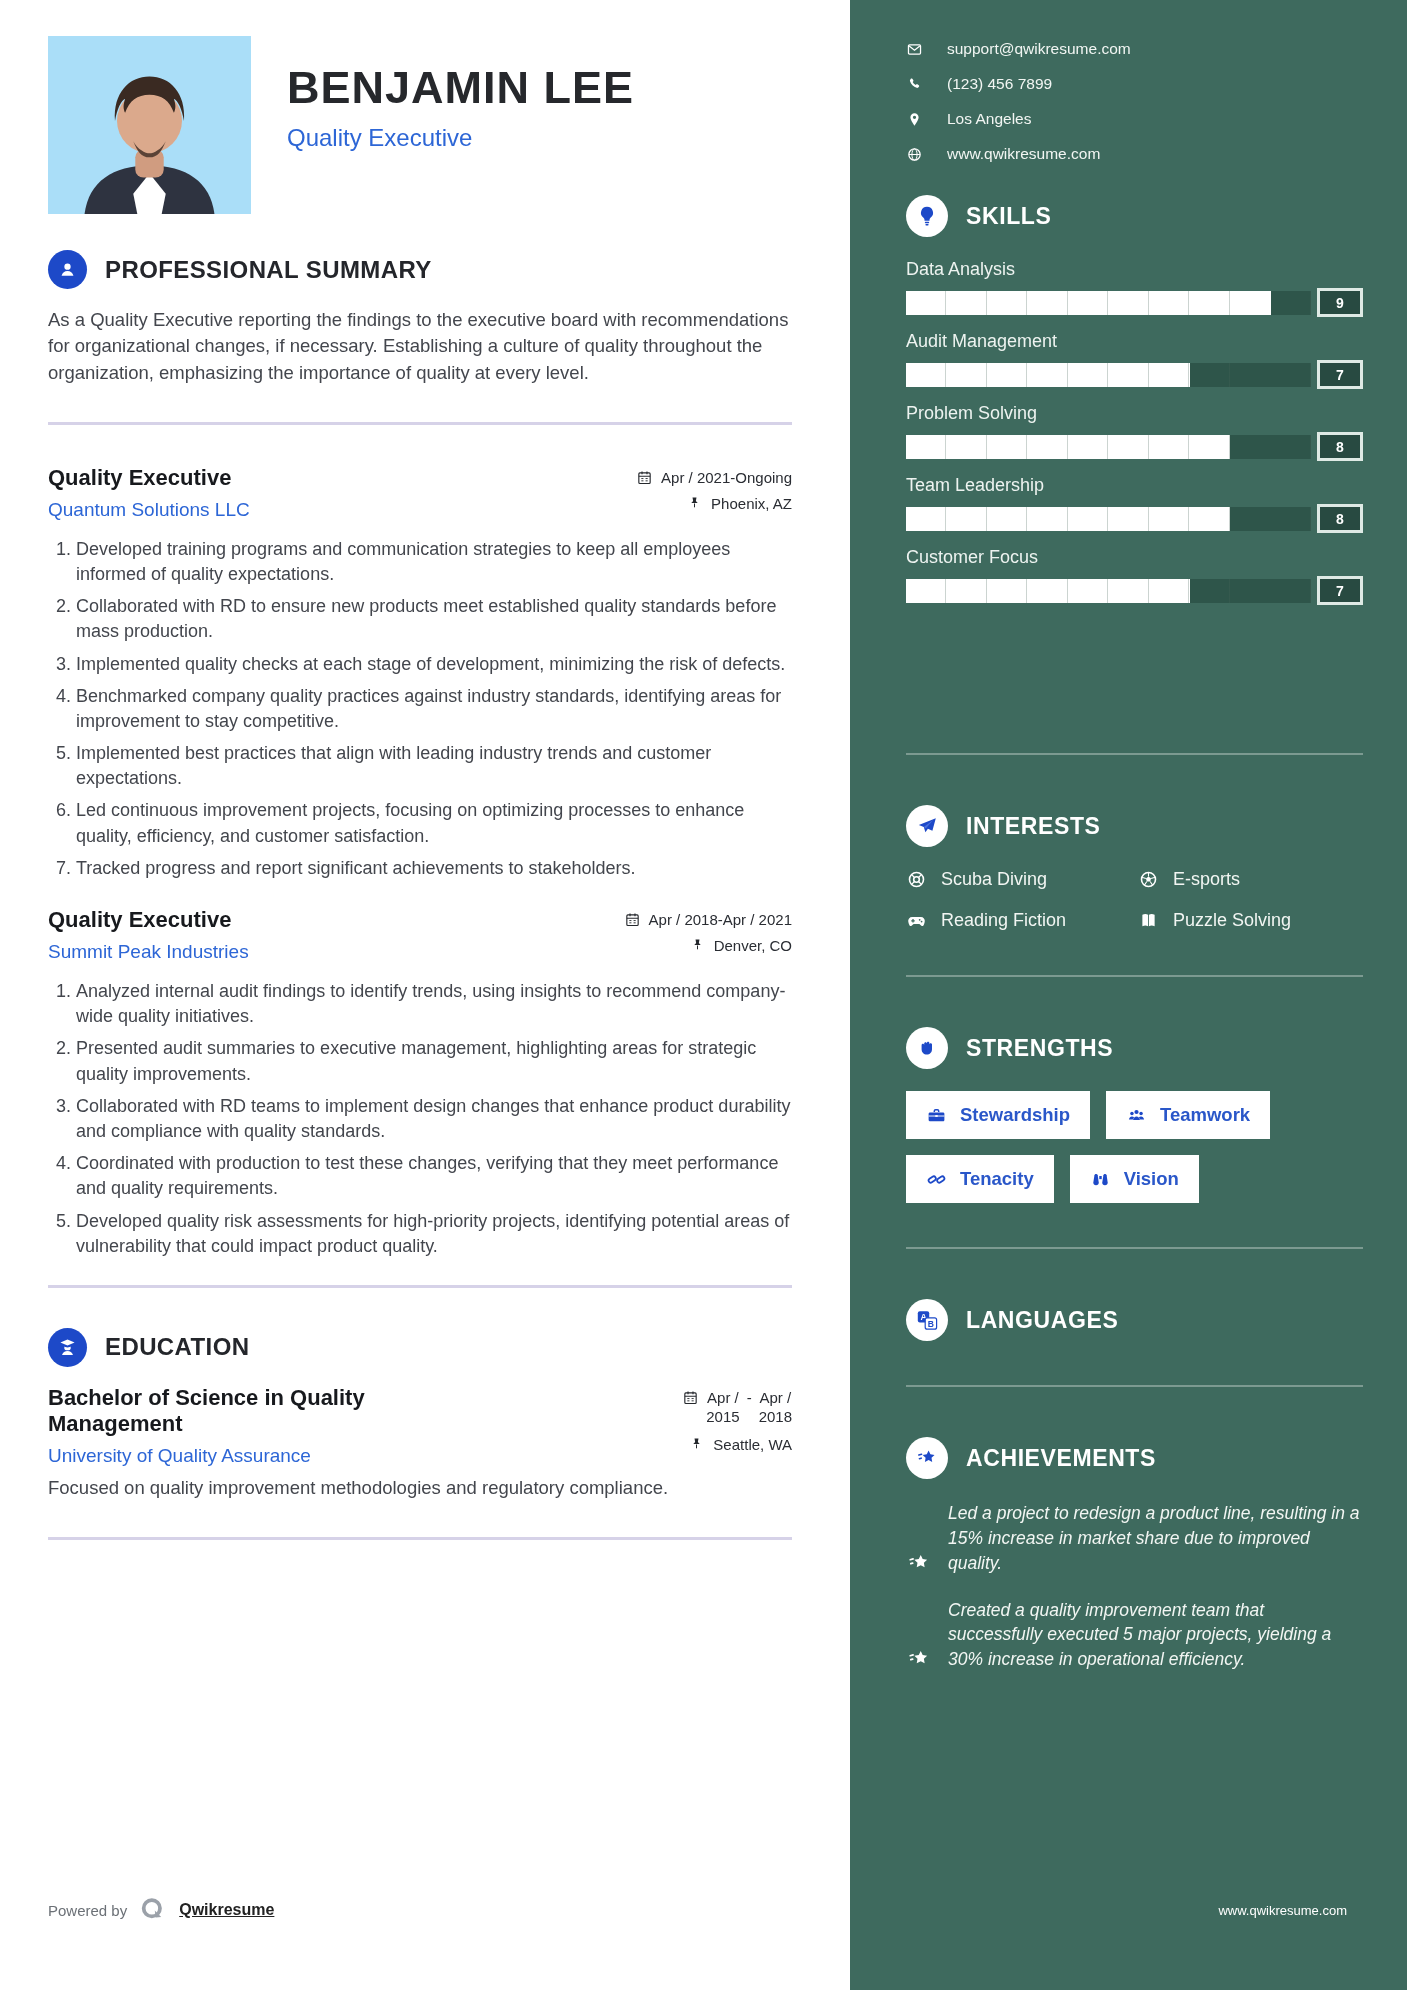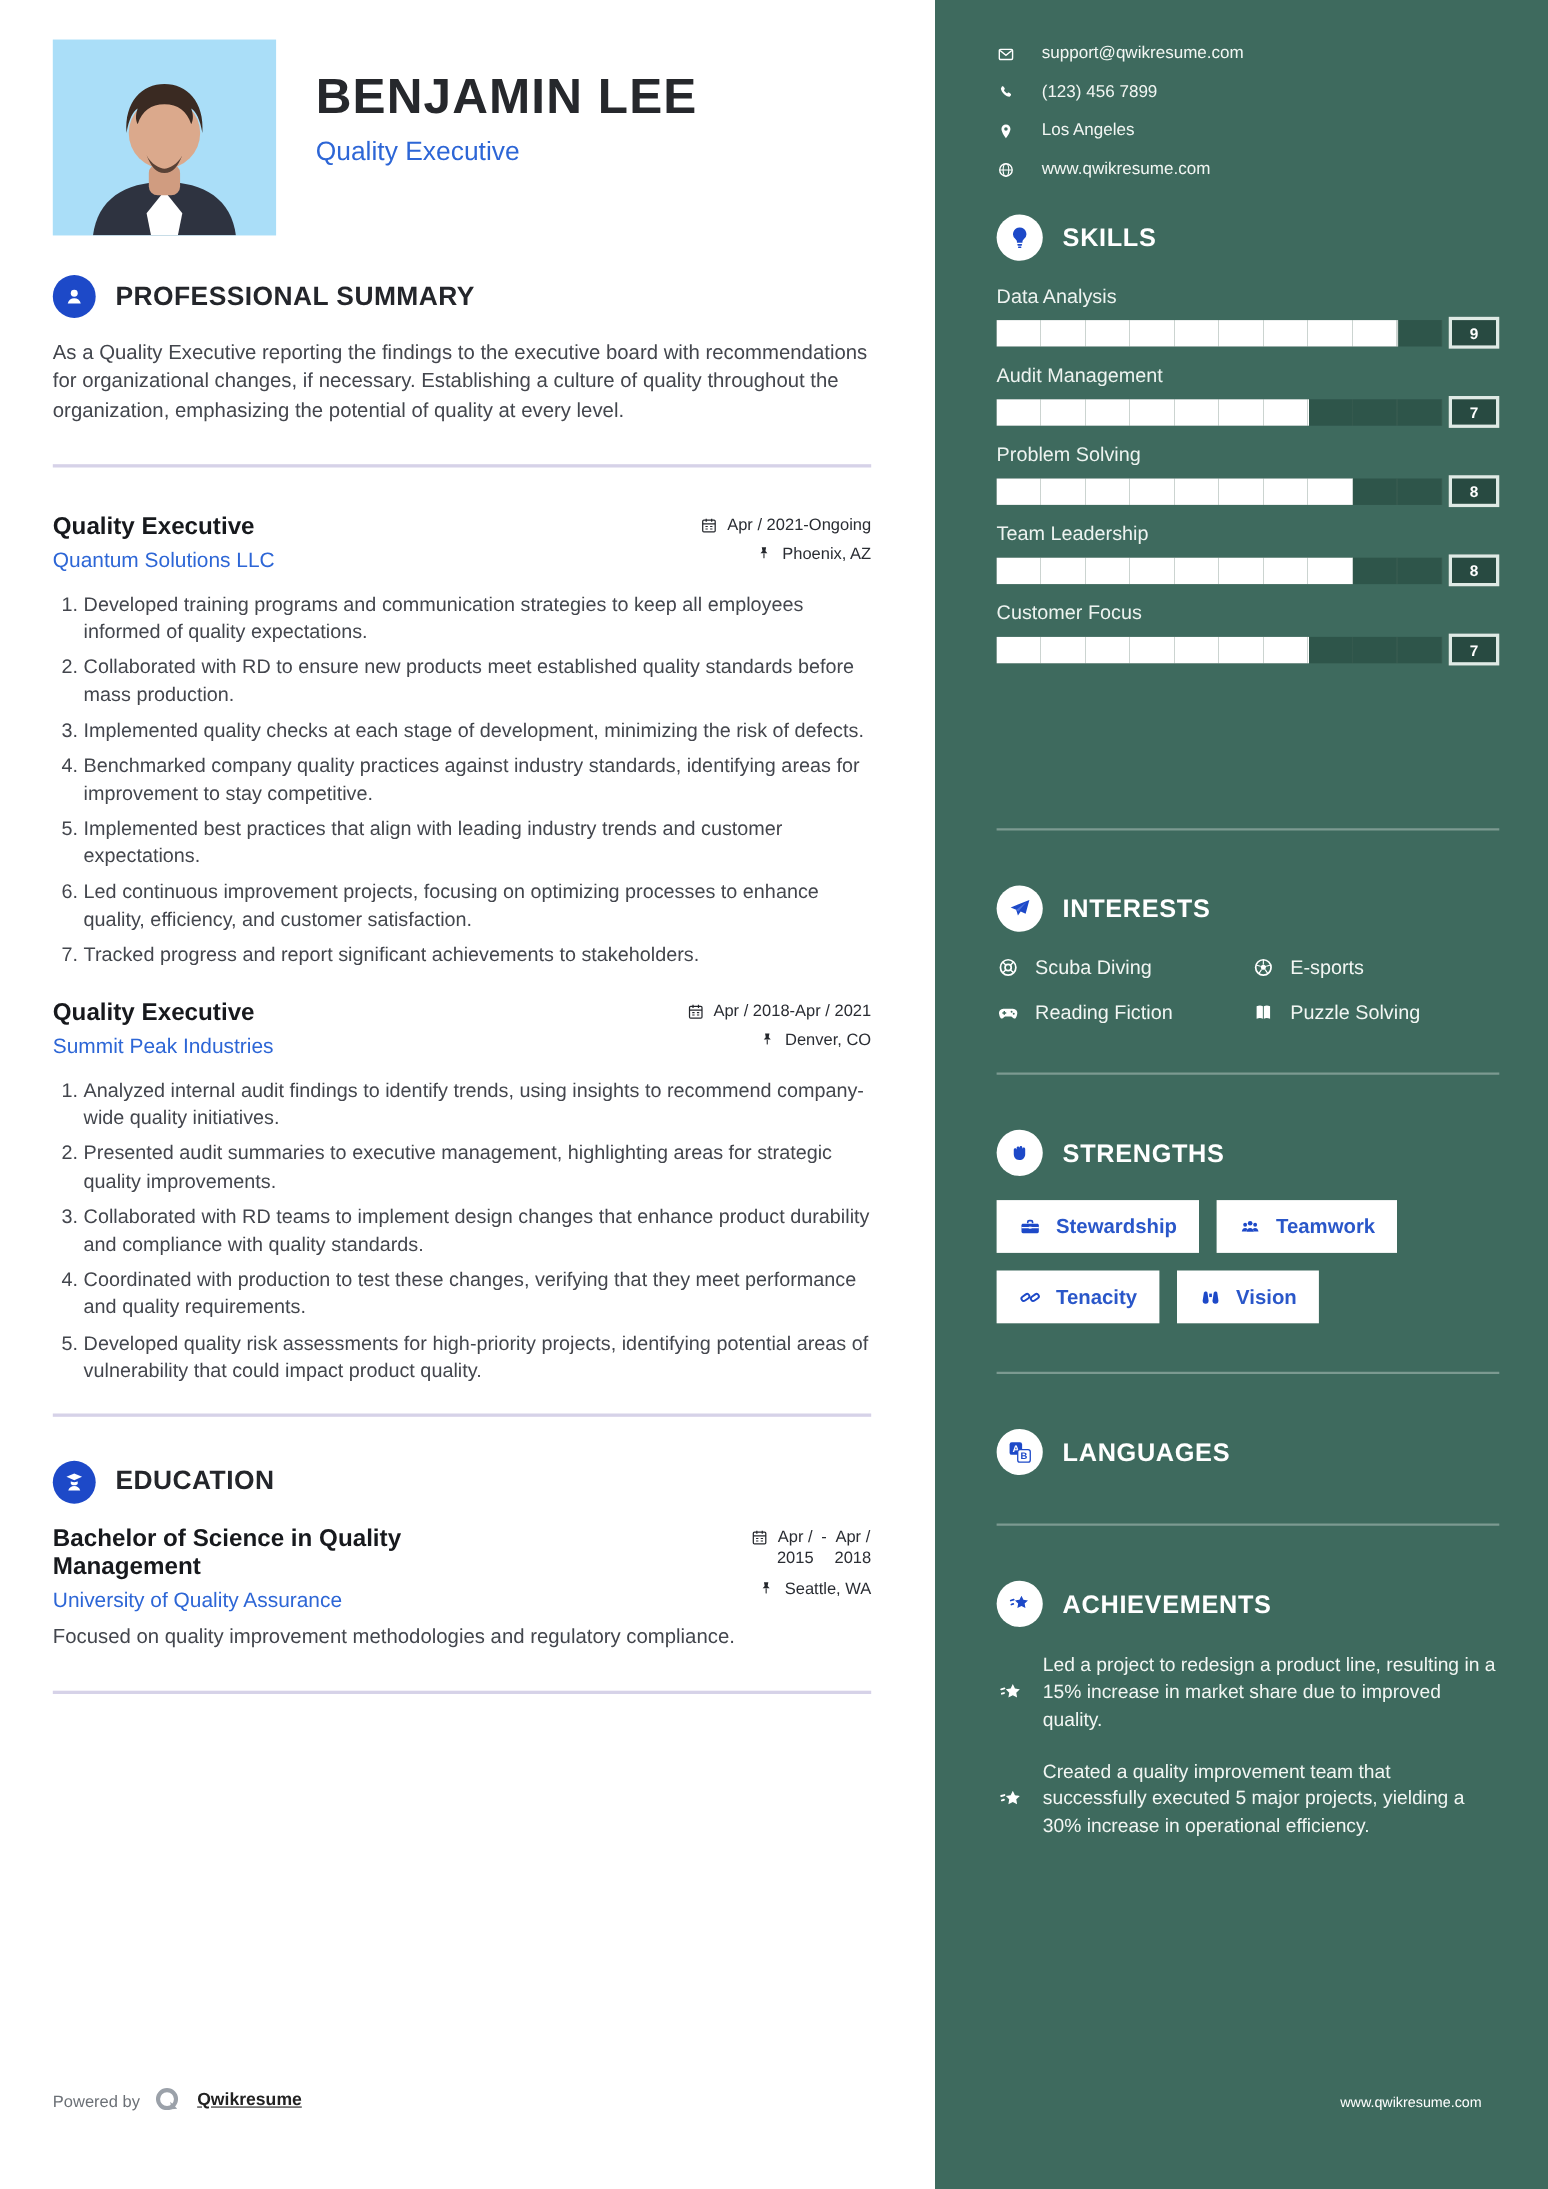--- a/index.html
+++ b/index.html
@@ -67,21 +67,21 @@
   .chip svg{width:21px;height:21px;}
   .chip span{font-size:18.5px;color:#2A57C9;font-weight:bold;}
   .langs{display:flex;gap:54px;padding-left:4px;}
   .lang{width:88px;text-align:center;}
   .donut{width:84px;height:84px;border-radius:50%;margin:6px auto 18px;position:relative;
      background:conic-gradient(#3E6A5E 0% 1%, #fff 1% calc(var(--p)*1% - 1%),
         #3E6A5E calc(var(--p)*1% - 1%) calc(var(--p)*1% + 1%),
         #C9D3CE calc(var(--p)*1% + 1%) 99%, #3E6A5E 99% 100%);}
   .donut::after{content:'';position:absolute;inset:22px;border-radius:50%;background:#3E6A5E;}
   .lang-label{font-size:18px;color:#F2F6F3;}
-  .ach-item{display:flex;align-items:center;gap:16px;margin-bottom:22px;}
+  .ach-item{display:flex;align-items:flex-end;gap:16px;margin-bottom:22px;font-style:italic;}
   .ach-item svg{width:26px;height:26px;flex-shrink:0;margin-top:2px;}
   .ach-text{font-size:17.5px;line-height:1.42;color:#F2F6F3;}
   .site-foot{position:absolute;right:60px;bottom:72px;font-size:13px;color:#fff;}
 </style>
 </head>
 <body>
 
 <div class="page">
 
   <div class="main">
@@ -109,21 +109,21 @@
         <span class="lhead-ico">
           <svg viewBox="0 0 24 24">
               <g fill="#fff">
                 <circle cx="12" cy="9" r="3.3"></circle>
                 <path d="M5.8 18.6c.8-3.3 3.2-5 6.2-5s5.4 1.7 6.2 5z"></path>
               </g>
             </svg>
         </span>
         <h2 class="lsec-title">PROFESSIONAL SUMMARY</h2>
       </div>
-      <p class="para">As a Quality Executive reporting the findings to the executive board with recommendations for organizational changes, if necessary. Establishing a culture of quality throughout the organization, emphasizing the potential of quality at every level.</p>
+      <p class="para">As a Quality Executive reporting the findings to the executive board with recommendations for organizational changes, if necessary. Establishing a culture of quality throughout the organization, emphasizing the importance of quality at every level.</p>
     </div>
 
     <hr class="ldiv">
 
     <div class="lsec">
 
       <div class="job">
         <div class="job-head">
           <div>
             <h3 class="job-title">Quality Executive</h3>

